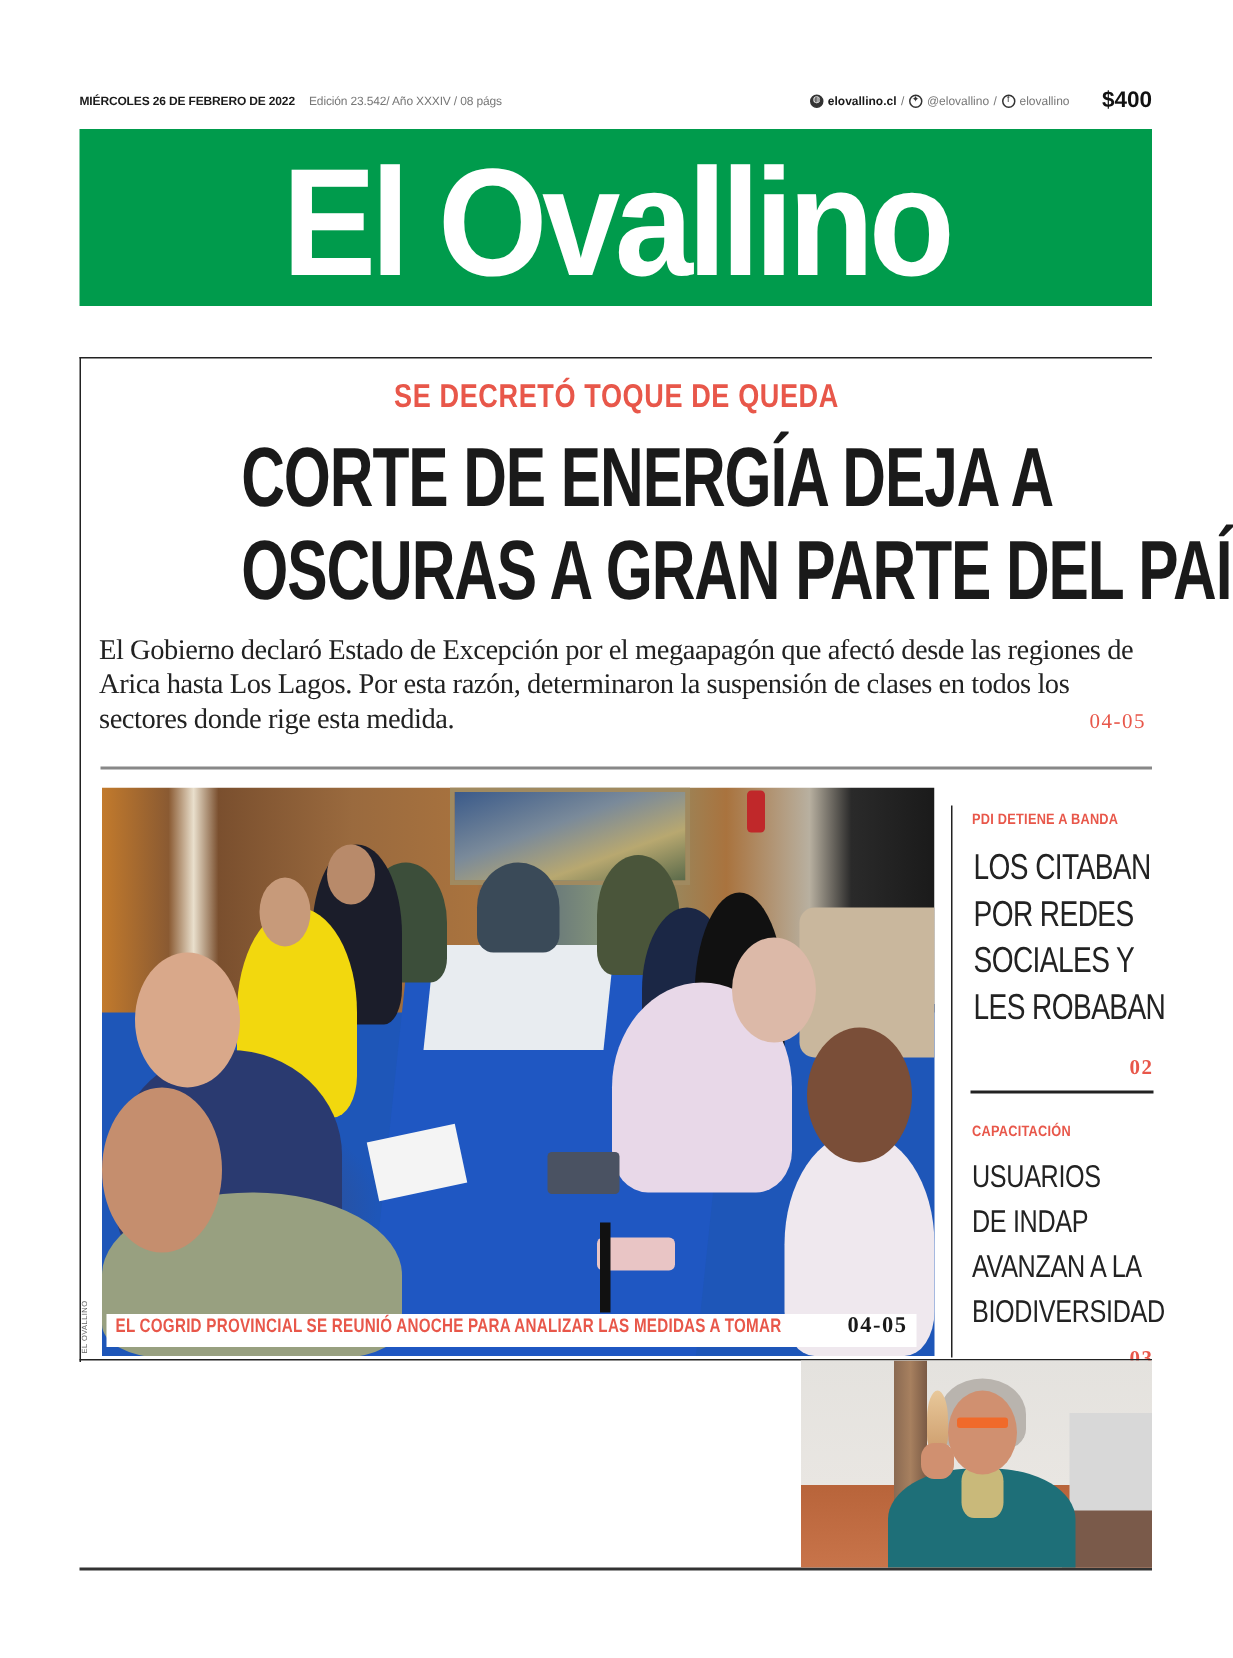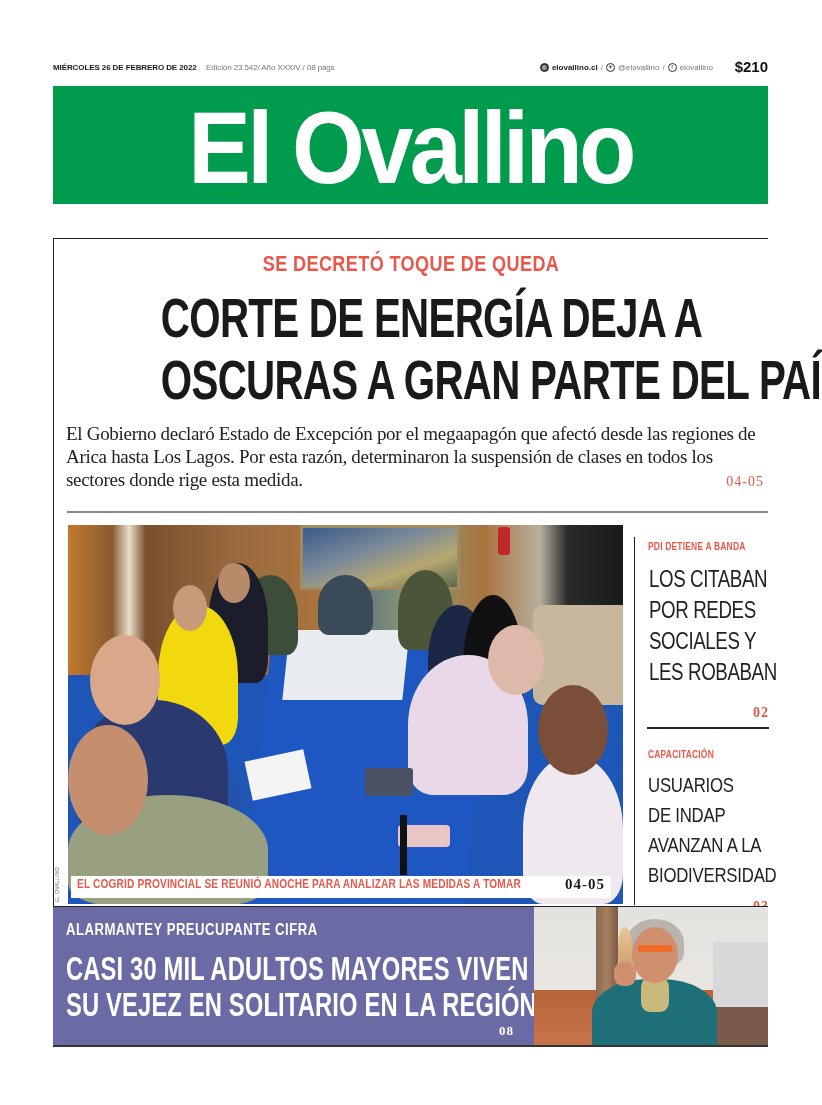--- a/index.html
+++ b/index.html
@@ -106,21 +106,21 @@
   <div class="social">
     <span class="ico filled">◍</span>
     <span class="site">elovallino.cl</span>
     <span>/</span>
     <span class="ico">✦</span>
     <span>@elovallino</span>
     <span>/</span>
     <span class="ico">f</span>
     <span>elovallino</span>
   </div>
-  <span class="price">$210</span>
+  <span class="price">$400</span>
 </div>
 
 <div class="masthead">
   <div class="masthead-title">El Ovallino</div>
 </div>
 
 <div class="main-box">
   <div class="kicker">SE DECRETÓ TOQUE DE QUEDA</div>
   <div class="headline">
     <div>CORTE DE ENERGÍA DEJA A</div>
@@ -184,28 +184,20 @@
         <div>DE INDAP</div>
         <div>AVANZAN  A LA</div>
         <div>BIODIVERSIDAD</div>
       </div>
       <span class="sb-page" style="top:362px">03</span>
     </div>
   </div>
 </div>
 
 <div class="bottom">
-  <div class="bottom-panel">
-    <div class="bt-kicker">ALARMANTEY PREUCUPANTE CIFRA</div>
-    <div class="bt-head">
-      <div>CASI 30 MIL ADULTOS MAYORES VIVEN</div>
-      <div>SU VEJEZ EN SOLITARIO EN LA REGIÓN</div>
-    </div>
-    <span class="bt-page">08</span>
-  </div>
   <div class="bottom-photo">
     <div class="bp-palm"></div>
     <div class="bp-building"></div>
     <div class="bp-wall"></div>
     <div class="bp-coat"></div>
     <div class="bp-scarf"></div>
     <div class="bp-hair"></div>
     <div class="bp-face"></div>
     <div class="bp-glasses"></div>
     <div class="bp-toy"></div>

